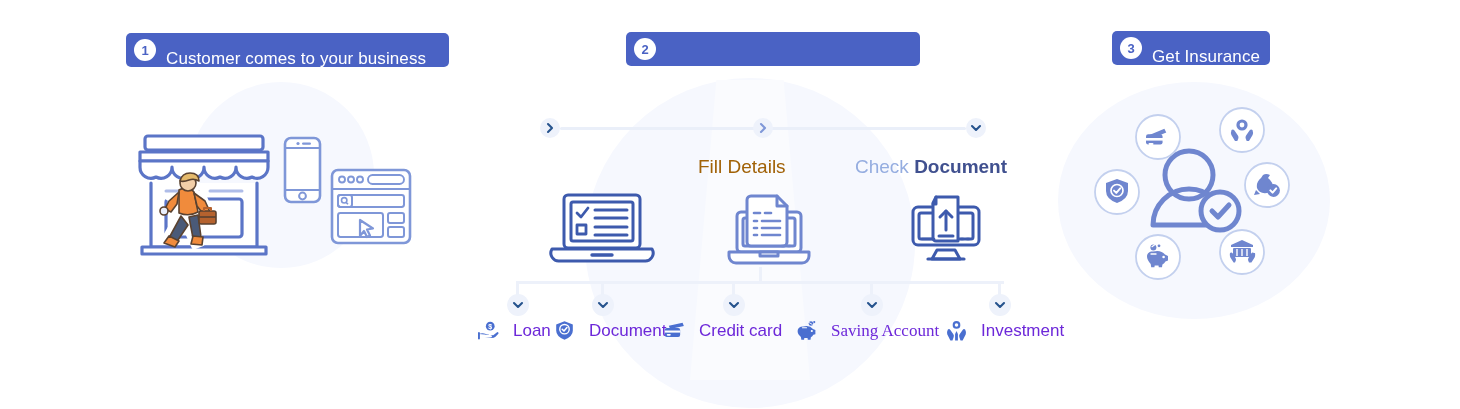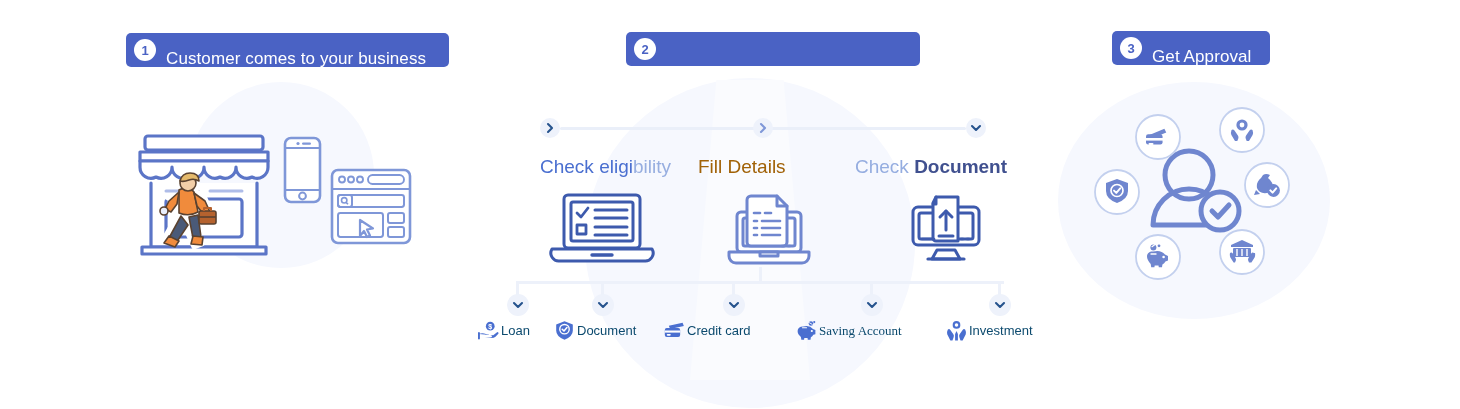--- a/index.html
+++ b/index.html
@@ -79,21 +79,21 @@
   .br-v{position:absolute;top:0;width:3px;height:22px;background:#edf1fa;}
   .br-stem{position:absolute;left:243px;top:-14px;width:3px;height:16px;background:#edf1fa;}
 
   
   .dchip{
     position:absolute;top:294px;width:22px;height:22px;border-radius:50%;
     background:#eef2fb;display:flex;align-items:center;justify-content:center;
   }
   .catrow{position:absolute;left:478px;top:320px;width:582px;height:26px;}
   .cat{position:absolute;display:flex;align-items:center;white-space:nowrap;}
-  .cat .clabel{font-size:13px;color:#0c4a6e;margin-left:2px;}
+  .cat .clabel{font-size:17px;color:#6d28d9;margin-left:14px;}
   .cat .cicon{width:21px;height:21px;display:block;flex:0 0 auto;}
 </style>
 </head>
 <body>
 
 <div class="stage">
 
   <div class="halo" id="halo1"></div>
   <div class="halo" id="halo2"></div>
   <div class="wedge" id="wedge2"></div>
@@ -101,21 +101,21 @@
 
   <div class="pill" id="pill1">
     <div class="num">1</div>
     <div class="ptxt">Customer comes to your business</div>
   </div>
   <div class="pill" id="pill2">
     <div class="num">2</div>
   </div>
   <div class="pill" id="pill3">
     <div class="num">3</div>
-    <div class="ptxt">Get Approval</div>
+    <div class="ptxt">Get Insurance</div>
   </div>
 
   <svg class="art" id="store" style="left:136px;top:133px;" width="136" height="123" viewBox="0 0 136 123">
     <g fill="none" stroke="#5b75c7" stroke-width="3.2" stroke-linejoin="round" stroke-linecap="round">
       <rect x="9" y="3" width="118" height="14" rx="3" fill="#ffffff"></rect>
       <path d="M4 19 h128 v9 H4 z" fill="#ffffff"></path>
       <path d="M4 28 h128 v6 a11 11 0 0 1 -16 10 a11 11 0 0 1 -16 -10 a11 11 0 0 1 -16 10
                a11 11 0 0 1 -16 -10 a11 11 0 0 1 -16 10 a11 11 0 0 1 -16 -10
                a11 11 0 0 1 -16 10 a11 11 0 0 1 -16 -10 z" fill="#ffffff"></path>
       <path d="M15 50 v64 h106 v-64" fill="#ffffff"></path>
@@ -188,23 +188,20 @@
         <path d="M4 2 L8 6 L4 10" fill="none" stroke="#7f97d8" stroke-width="2.1" stroke-linecap="round" stroke-linejoin="round"></path>
       </svg>
     </div>
     <div class="node" id="node3">
       <svg width="12" height="12" viewBox="0 0 12 12">
         <path d="M2 4 L6 8 L10 4" fill="none" stroke="#26538d" stroke-width="2.1" stroke-linecap="round" stroke-linejoin="round"></path>
       </svg>
     </div>
   </div>
 
-  <div class="cap" id="cap1">
-    <span>Check eligi</span><span class="fade">bility</span>
-  </div>
   <div class="cap" id="cap2">Fill Details</div>
   <div class="cap" id="cap3">
     <span class="soft">Check </span><span class="strong">Document</span>
   </div>
 
   <svg class="art" style="left:548px;top:193px;" width="108" height="72" viewBox="0 0 108 72">
     <g fill="none" stroke="#3d5aad" stroke-width="3" stroke-linejoin="round" stroke-linecap="round">
       <rect x="16" y="2" width="76" height="53" rx="4" fill="#ffffff"></rect>
       <rect x="23" y="9" width="62" height="39" rx="2"></rect>
       <path d="M4 56 h100 a8 8 0 0 1 -8 12 H12 a8 8 0 0 1 -8 -12 z" fill="#ffffff"></path>

